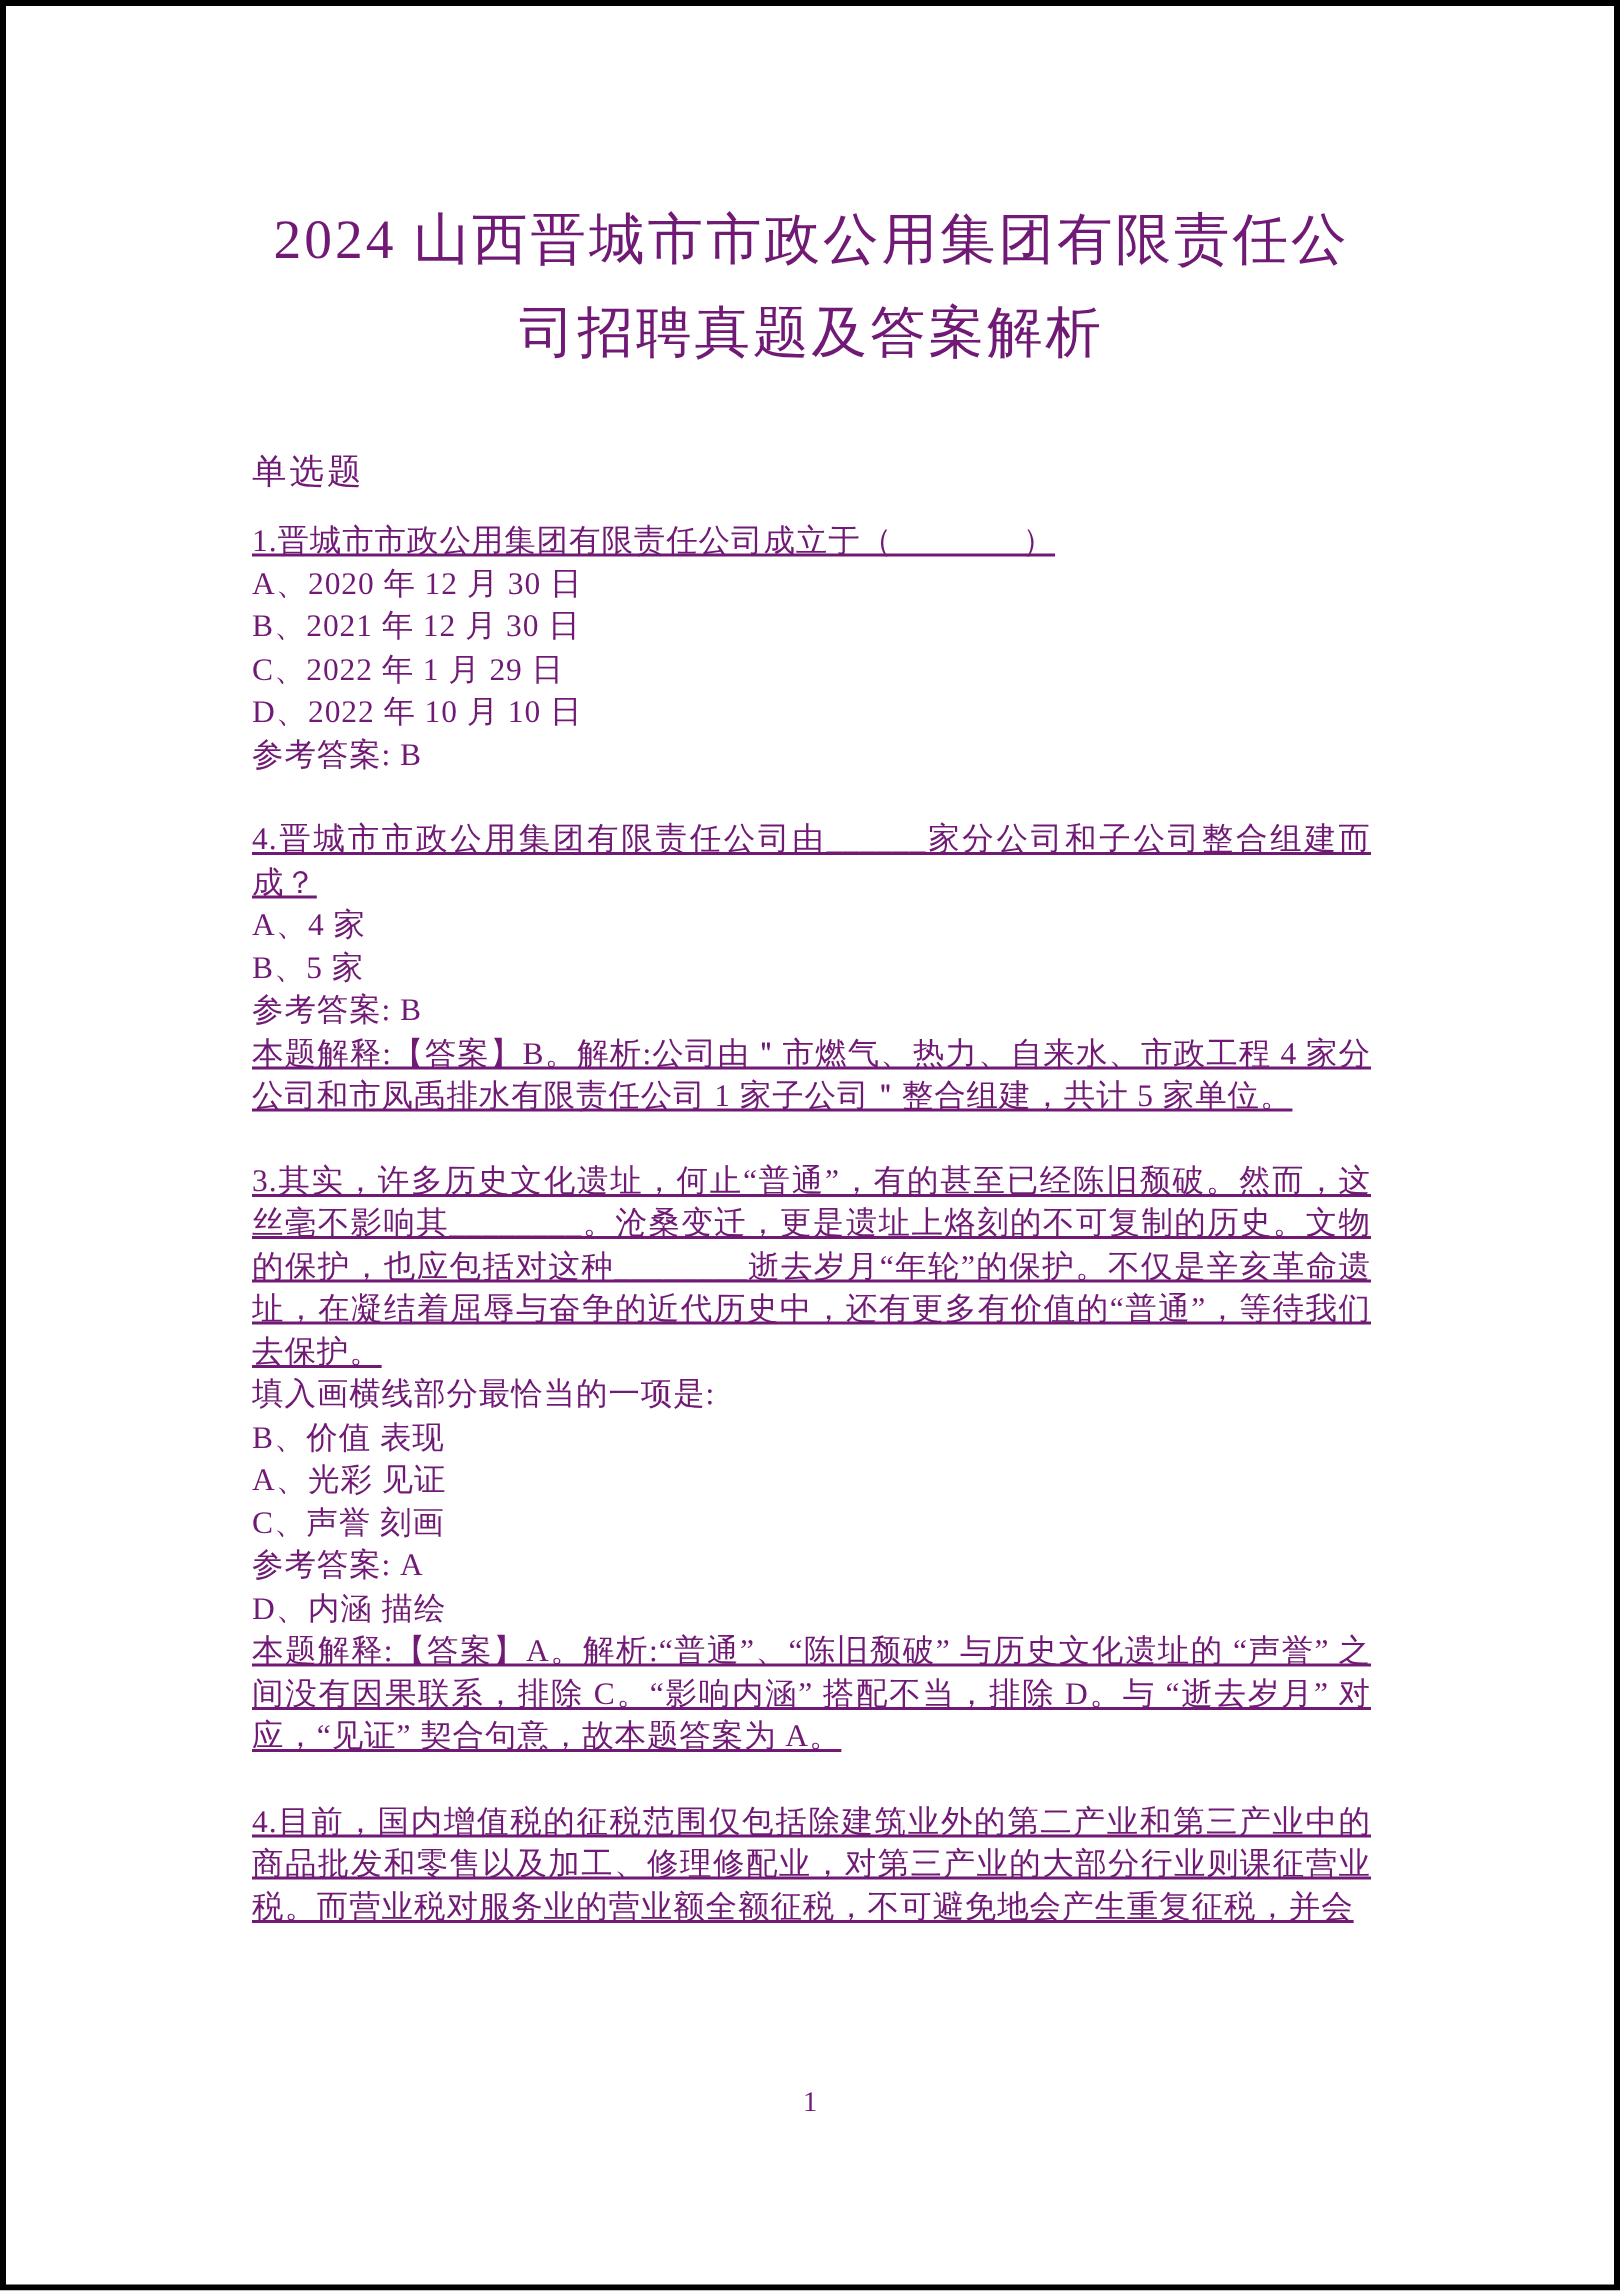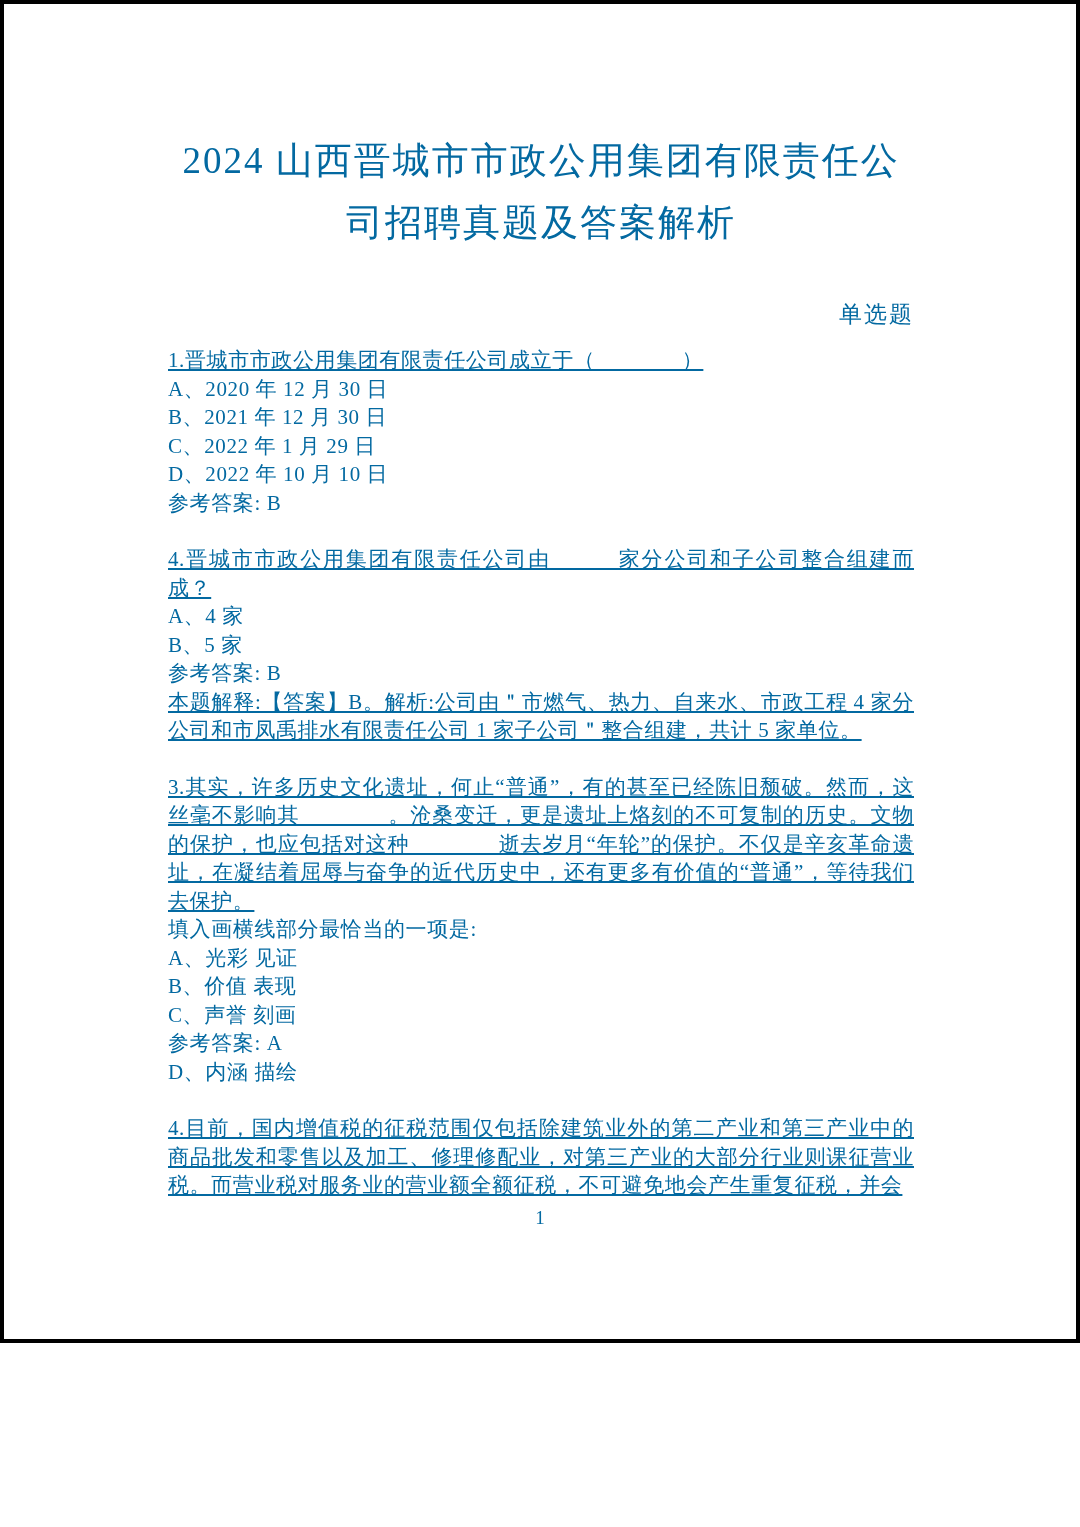--- a/index.html
+++ b/index.html
@@ -4,45 +4,45 @@
 <style>
   * { margin: 0; padding: 0; box-sizing: border-box; }
   html, body {
     width: 1080px;
     background: #ffffff;
     font-family: "Liberation Serif", "DejaVu Serif", serif;
   }
   .page {
     position: relative;
     width: 1080px;
-    height: 1343px;
+    height: 1527px;
     background: #ffffff;
     border: 4px solid #000000;
     overflow: hidden;
-    color: #0369a1;
+    color: #701a75;
   }
   .content {
     padding: 0 162px 0 164px;
   }
   .doc-title {
     margin-top: 126px;
     font-size: 37px;
     line-height: 62px;
     font-weight: 400;
     text-align: center;
     letter-spacing: 2px;
   }
   .doc-title .title-line { display: block; }
   .section-heading {
     margin-top: 46px;
     margin-bottom: 16px;
     font-size: 23px;
     line-height: 30px;
     font-weight: 400;
-    text-align: right;
+    text-align: left;
     letter-spacing: 2px;
   }
   .question { margin-bottom: 28px; }
   .question:last-of-type { margin-bottom: 16px; }
   .tline {
     font-size: 21px;
     line-height: 28.5px;
     letter-spacing: 0.6px;
   }
   .justify {
@@ -85,25 +85,26 @@
       <p class="tline justify">4.晋城市市政公用集团有限责任公司由______家分公司和子公司整合组建而成？</p>
       <div class="tline">A、4 家</div>
       <div class="tline">B、5 家</div>
       <div class="tline">参考答案: B</div>
       <p class="tline justify">本题解释:【答案】B。解析:公司由＂市燃气、热力、自来水、市政工程 4 家分公司和市凤禹排水有限责任公司 1 家子公司＂整合组建，共计 5 家单位。</p>
     </section>
 
     <section class="question">
       <p class="tline justify">3.其实，许多历史文化遗址，何止“普通”，有的甚至已经陈旧颓破。然而，这丝毫不影响其________。沧桑变迁，更是遗址上烙刻的不可复制的历史。文物的保护，也应包括对这种________逝去岁月“年轮”的保护。不仅是辛亥革命遗址，在凝结着屈辱与奋争的近代历史中，还有更多有价值的“普通”，等待我们去保护。</p>
       <div class="tline">填入画横线部分最恰当的一项是:</div>
+      <div class="tline">B、价值 表现</div>
       <div class="tline">A、光彩 见证</div>
-      <div class="tline">B、价值 表现</div>
       <div class="tline">C、声誉 刻画</div>
       <div class="tline">参考答案: A</div>
       <div class="tline">D、内涵 描绘</div>
+      <p class="tline justify">本题解释:【答案】A。解析:“普通”、“陈旧颓破” 与历史文化遗址的 “声誉” 之间没有因果联系，排除 C。“影响内涵” 搭配不当，排除 D。与 “逝去岁月” 对应，“见证” 契合句意，故本题答案为 A。</p>
     </section>
 
     <section class="question">
       <p class="tline justify">4.目前，国内增值税的征税范围仅包括除建筑业外的第二产业和第三产业中的商品批发和零售以及加工、修理修配业，对第三产业的大部分行业则课征营业税。而营业税对服务业的营业额全额征税，不可避免地会产生重复征税，并会</p>
     </section>
 
   </div>
 
   <div class="page-number">1</div>
 </div>

